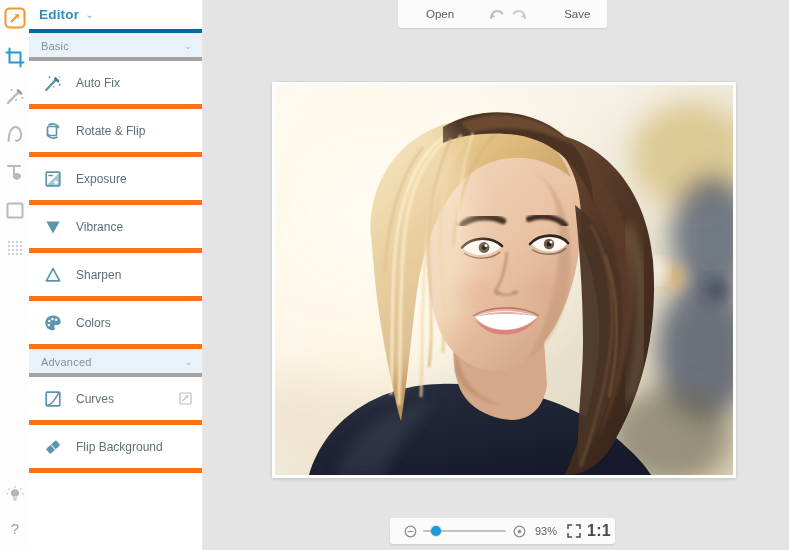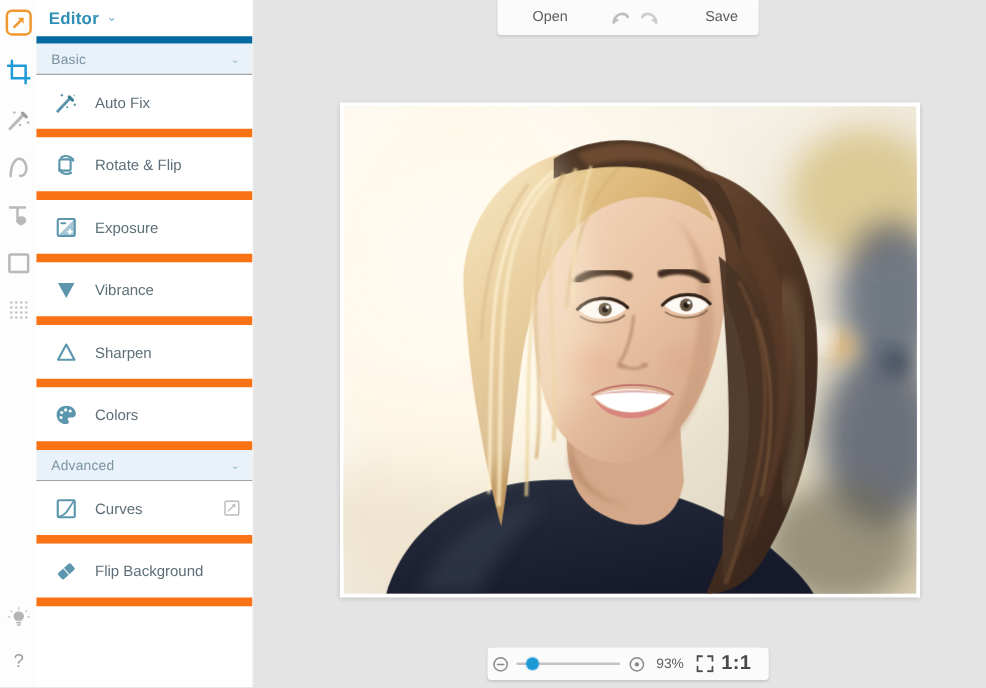--- a/index.html
+++ b/index.html
@@ -27,40 +27,40 @@
   .rail-bottom{margin-bottom:10px;}
 
   
   .sidebar{
     position:absolute;left:29px;top:0;width:173px;height:550px;
     background:#ffffff;border-right:1px solid #e8e8e8;
     overflow:hidden;
   }
   .sidebar-head{
     height:29px;display:flex;align-items:center;padding-left:10px;
-    background:#ffffff;border-bottom:6px solid #0369a1;
+    background:#ffffff;border-bottom:4px solid #0369a1;
   }
   .sidebar-title{
     font-size:13.5px;font-weight:bold;color:#2f8fb5;letter-spacing:.2px;
   }
   .head-caret{margin-left:6px;color:#6fb2cc;font-size:10px;line-height:1;}
 
   .section-head{
     height:23px;background:#e8f2f8;
     display:flex;align-items:center;justify-content:space-between;
     padding:0 10px 0 12px;
-    border-top:1px solid #e2eef5;border-bottom:1px solid #a3a3a3;
+    border-top:1px solid #e2eef5;border-bottom:4px solid #a3a3a3;
     cursor:pointer;
   }
   .section-label{font-size:11px;color:#7a93a1;letter-spacing:.2px;}
   .section-caret{font-size:9px;color:#8fb6cb;}
 
   .item{
     height:43px;display:flex;align-items:center;
-    padding:0 10px 0 13px;border-bottom:7px solid #f97316;
+    padding:0 10px 0 13px;border-bottom:5px solid #f97316;
     cursor:pointer;background:#fff;
   }
   .item-ico{width:22px;height:22px;flex:0 0 22px;display:flex;align-items:center;justify-content:center;}
   .item-label{
     margin-left:12px;font-size:12px;color:#5d6f78;flex:1 1 auto;
     white-space:nowrap;overflow:hidden;
   }
   .item-badge{width:14px;height:14px;display:flex;align-items:center;justify-content:center;}
 
   
@@ -91,21 +91,21 @@
   .photo{
     width:100%;height:100%;overflow:hidden;position:relative;background:#f6f3ef;
   }
   .photo svg{display:block;width:100%;height:100%;}
 
   
   .zoombar{
     position:absolute;left:187px;top:518px;width:225px;height:26px;
     background:#fbfbfb;border-radius:3px;
     box-shadow:0 1px 2px rgba(0,0,0,.12);
-    display:flex;align-items:center;padding:0 3px;box-sizing:border-box;
+    display:flex;align-items:center;padding:0 13px;box-sizing:border-box;
   }
   .zb-ico{width:14px;height:14px;cursor:pointer;flex:0 0 14px;display:flex;align-items:center;justify-content:center;}
   .slider{
     position:relative;width:83px;height:14px;margin:0 6px;flex:0 0 83px;cursor:pointer;
   }
   .slider-track{
     position:absolute;left:0;top:6px;width:100%;height:2px;background:#c3c3c3;border-radius:1px;
   }
   .slider-knob{
     position:absolute;left:8px;top:2px;width:10px;height:10px;border-radius:50%;

